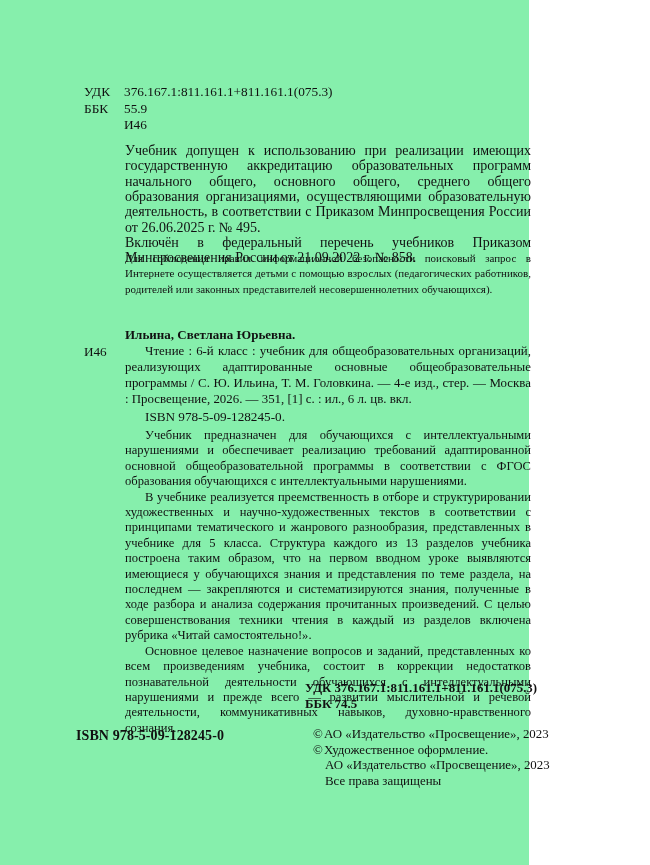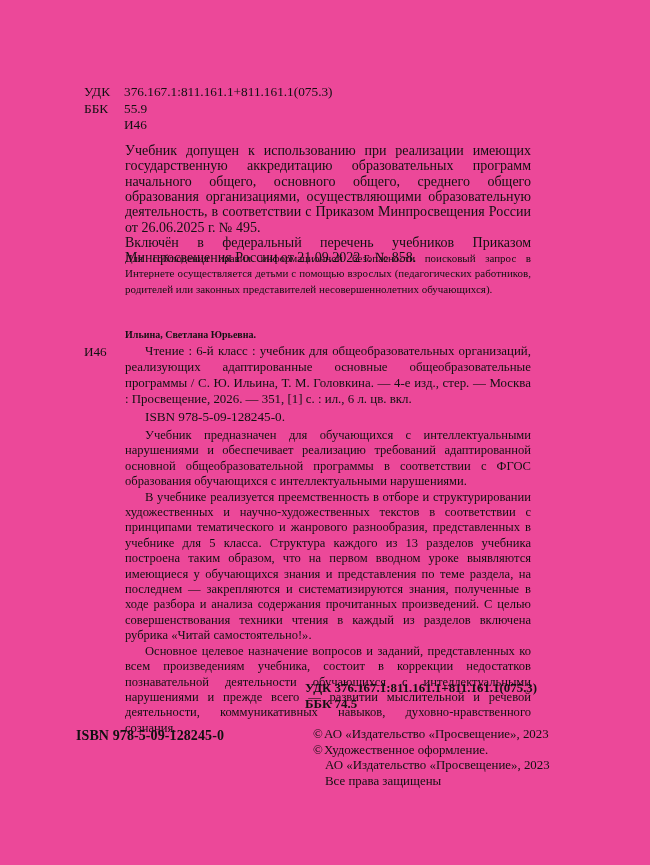--- a/index.html
+++ b/index.html
@@ -13,23 +13,23 @@
     height: 865px;
     position: relative;
     font-family: "Liberation Serif", "DejaVu Serif", serif;
     color: #111111;
     overflow: hidden;
   }
 
   .page {
     position: absolute;
     left: 0; top: 0;
-    width: 650px;
+    width: 529px;
     height: 865px;
-    background: #ec4899;
+    background: #86efac;
   }
 
   
   .just   { text-align: justify; text-align-last: left; }
 
   
   .class-block {
     position: absolute;
     left: 84px;
     top: 84px;
@@ -76,21 +76,21 @@
     position: absolute;
     left: 84px;
     top: 327px;
     width: 447px;
     font-size: 12.9px;
     line-height: 15.9px;
   }
   .biblio-author {
     margin-left: 41px;
     font-weight: bold;
-    font-size: 10px;
+    font-size: 13px;
   }
   .biblio-body {
     position: relative;
     margin-top: 1px;
   }
   .biblio-sign {
     position: absolute;
     left: 0;
     top: 0;
     width: 41px;

